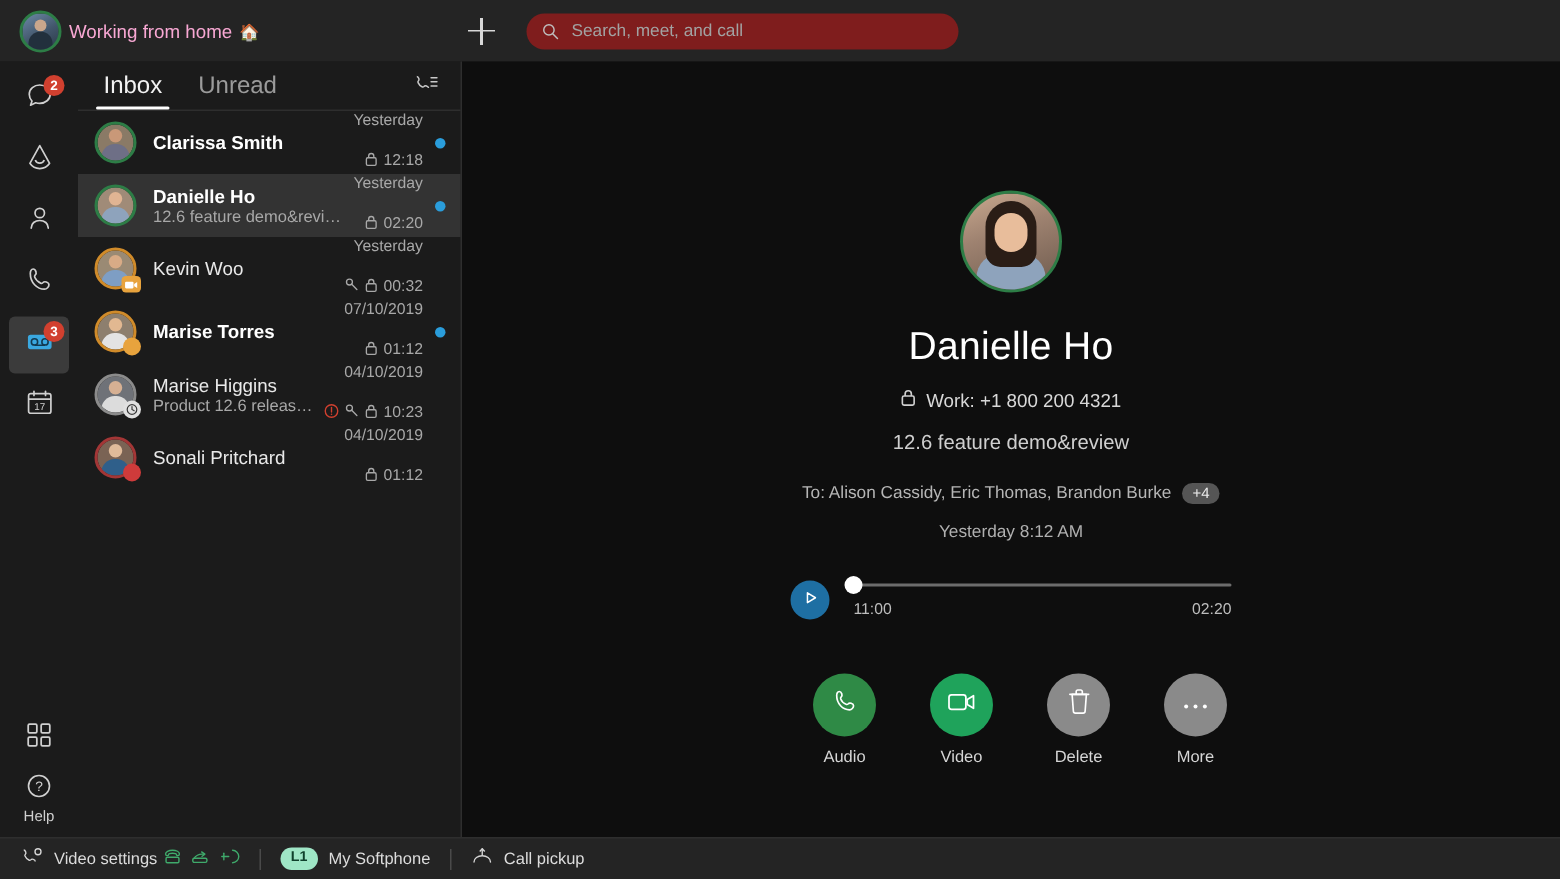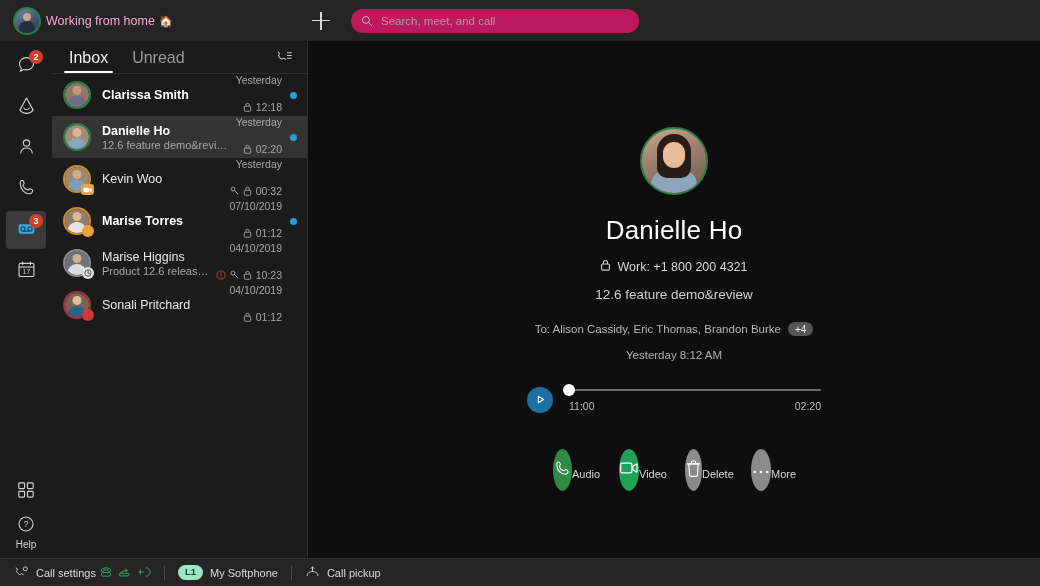--- a/index.html
+++ b/index.html
@@ -51,21 +51,21 @@
   }
   .tb-plus::before, .tb-plus::after {
     content:""; position:absolute; background:#d8d8d8;
   }
   .tb-plus::before { left: 9px; top: 1px; width: 1.6px; height: 18px; }
   .tb-plus::after  { top: 9px; left: 1px; height: 1.6px; width: 18px; }
 
   .searchbox {
     position: absolute; left: 351px; top: 9px;
     width: 288px; height: 24px;
-    background: #be185d; border-radius: 12px;
+    background: #7f1d1d; border-radius: 12px;
     display: flex; align-items: center; padding: 0 10px;
     cursor: text;
   }
   .searchbox .s-icon { margin-right: 8px; display:flex; }
   .search-input {
     background: transparent; border: none; outline: none;
     color: #cfcfcf; font-size: 11.5px;
     font-family: "Liberation Sans", sans-serif;
     width: 100%;
   }
@@ -243,21 +243,21 @@
     width:12px; height:12px; border-radius:50%; background:#ffffff;
     cursor:grab;
   }
   .times {
     display:flex; justify-content:space-between; margin-top:9px;
     font-size:10.5px; color:#bdbdbd;
   }
 
   
   .actions { display:flex; gap: 22px; margin-top: 36px; }
-  .act { display:flex; flex-direction:row; align-items:center; width:44px; cursor:pointer; }
+  .act { display:flex; flex-direction:column; align-items:center; width:44px; cursor:pointer;margin-left:12px; }
   .act-circle {
     width:42px; height:42px; border-radius:50%;
     display:flex; align-items:center; justify-content:center;
   }
   .act-label { font-size:11px; color:#d6d6d6; margin-top:8px; }
 
   
   .statusbar {
     height: 28px; min-height:28px; background:#242424;
     display:flex; align-items:center; padding-left: 14px;
@@ -673,21 +673,21 @@
   </div>
 
   <div class="statusbar">
     <div class="sb-group">
       <span>
         <svg width="15" height="14" viewBox="0 0 18 16">
           <path d="M2.2 2.8c.8 0 1.2.5 1.6 1.6.4 1.1.1 1.5-.4 2-.4.4-.5.7-.2 1.2.5 1.2 2.2 2.9 3.4 3.4.5.2.8.1 1.2-.3.5-.6.9-.8 2-.4 1.1.4 1.6.8 1.6 1.6" fill="none" stroke="#d5d5d5" stroke-width="1.1" stroke-linejoin="round"></path>
           <circle cx="13.6" cy="4.2" r="2.4" fill="none" stroke="#d5d5d5" stroke-width="1.1"></circle>
         </svg>
       </span>
-      <span>Call settings</span>
+      <span>Video settings</span>
     </div>
 
     <div class="sb-green-icons">
       <span>
         <svg width="14" height="12" viewBox="0 0 16 14">
           <path d="M8 2.2c-3 0-5.4 1.2-5.4 2.8 0 .8.5 1.3 1.3 1.3.7 0 1.2-.4 1.2-1 0-.5.9-.8 2.9-.8s2.9.3 2.9.8c0 .6.5 1 1.2 1 .8 0 1.3-.5 1.3-1.3 0-1.6-2.4-2.8-5.4-2.8z" fill="none" stroke="#3faa6b" stroke-width="1.1"></path>
           <rect x="3" y="7.6" width="10" height="4.2" rx="1" fill="none" stroke="#3faa6b" stroke-width="1.1"></rect>
         </svg>
       </span>
       <span>

